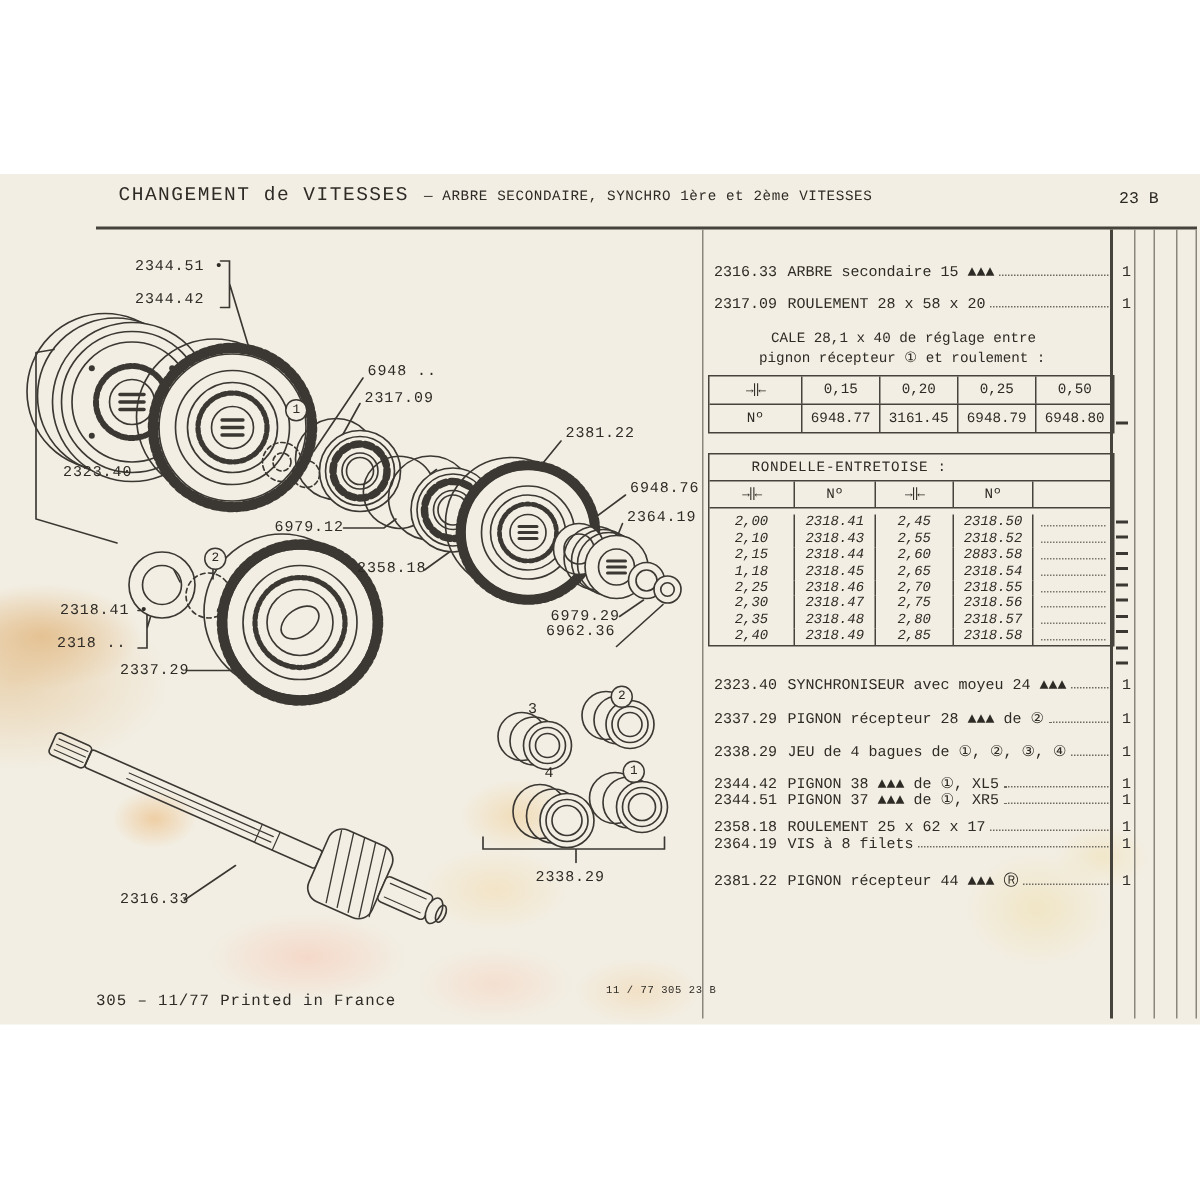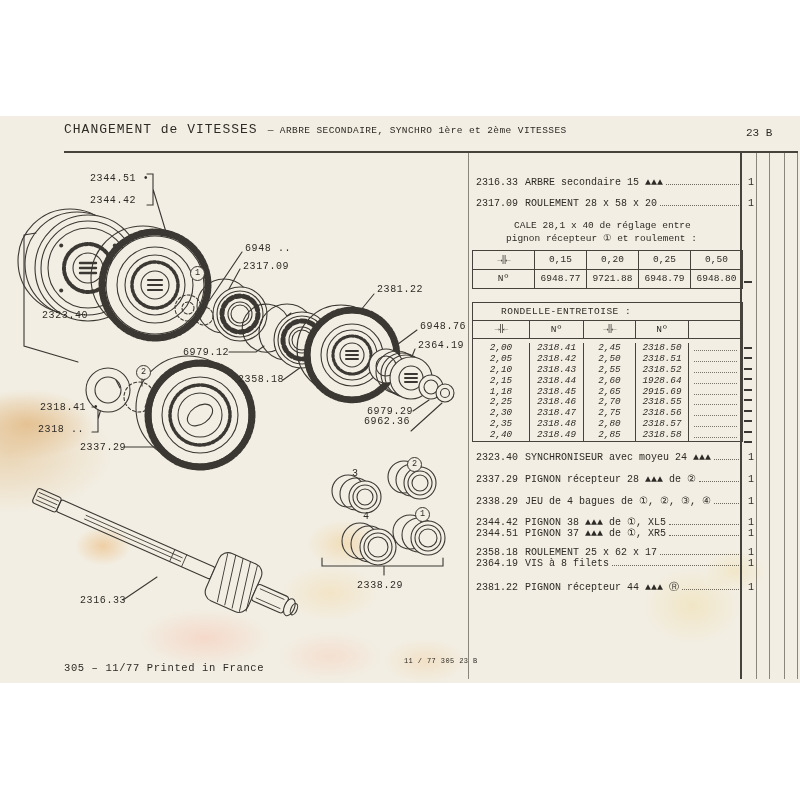--- a/index.html
+++ b/index.html
@@ -13,21 +13,21 @@
       radial-gradient(55px 35px at 345px 428px, rgba(240,204,144,0.50), rgba(240,204,144,0) 70%),
       radial-gradient(70px 40px at 330px 477px, rgba(243,213,156,0.40), rgba(243,213,156,0) 70%),
       radial-gradient(95px 42px at 205px 522px, rgba(247,196,176,0.50), rgba(247,196,176,0) 70%),
       radial-gradient(75px 36px at 330px 540px, rgba(247,203,182,0.42), rgba(247,203,182,0) 70%),
       radial-gradient(60px 32px at 425px 545px, rgba(241,203,152,0.38), rgba(241,203,152,0) 70%),
       radial-gradient(70px 55px at 692px 490px, rgba(238,216,152,0.40), rgba(238,216,152,0) 70%),
       radial-gradient(45px 30px at 735px 455px, rgba(238,216,152,0.35), rgba(238,216,152,0) 70%),
       #f2eee3;}
   .abs{position:absolute;}
   .hdr-title{left:64px;top:6px;display:flex;align-items:baseline;white-space:nowrap;}
-  .t-main{font-size:13px;letter-spacing:1px;}
+  .t-main{font-size:13px;letter-spacing:1px;margin-left:15px;}
   .t-sub{font-size:9.5px;margin-left:10px;letter-spacing:0.4px;}
   .page-code{left:746px;top:11px;font-size:11px;}
   .rule-h{left:64px;top:35px;width:734px;height:2px;background:#46433c;}
   .vrule{top:37px;height:526px;width:1px;background:#8a867c;}
   .vrule.main{width:2px;background:#46433c;}
   .p-row{left:476px;width:278px;display:flex;align-items:baseline;font-size:10px;white-space:nowrap;}
   .p-row .ref{margin-right:7px;}
   .p-row .dots{flex:1;border-bottom:1.5px dotted #6e6a60;margin:0 3px 2px 3px;min-width:6px;}
   .p-row .qty{width:12px;text-align:right;}
   .note{font-size:9.5px;white-space:nowrap;}
@@ -270,21 +270,21 @@
     <div class="abs note" style="left:506px;top:116px">pignon récepteur ① et roulement :</div>
 
     <div class="abs cale-table">
       <div class="c icon-th">→‖←</div>
       <div class="c">0,15</div>
       <div class="c">0,20</div>
       <div class="c">0,25</div>
       <div class="c">0,50</div>
       <div class="c r2">Nº</div>
       <div class="c r2">6948.77</div>
-      <div class="c r2">9721.88</div>
+      <div class="c r2">3161.45</div>
       <div class="c r2">6948.79</div>
       <div class="c r2">6948.80</div>
     </div>
     <div class="abs qdash" style="top:165px"></div>
 
     <div class="abs rond-table">
       <div class="rond-title">RONDELLE-ENTRETOISE :</div>
       <div class="rond-head">
         <div class="c icon-th">→‖←</div>
         <div class="c">Nº</div>
@@ -294,45 +294,38 @@
       </div>
       <div>
         <div class="rond-row" style="margin-top:4px">
           <div class="c">2,00</div>
           <div class="c">2318.41</div>
           <div class="c">2,45</div>
           <div class="c">2318.50</div>
           <div class="c dotcell"><span class="dotlead"></span></div>
         </div>
         <div class="rond-row">
-          <div class="c">2,05</div>
-          <div class="c">2318.42</div>
-          <div class="c">2,50</div>
-          <div class="c">2318.51</div>
-          <div class="c dotcell"><span class="dotlead"></span></div>
-        </div>
-        <div class="rond-row">
           <div class="c">2,10</div>
           <div class="c">2318.43</div>
           <div class="c">2,55</div>
           <div class="c">2318.52</div>
           <div class="c dotcell"><span class="dotlead"></span></div>
         </div>
         <div class="rond-row">
           <div class="c">2,15</div>
           <div class="c">2318.44</div>
           <div class="c">2,60</div>
-          <div class="c">1928.64</div>
+          <div class="c">2883.58</div>
           <div class="c dotcell"><span class="dotlead"></span></div>
         </div>
         <div class="rond-row">
           <div class="c">1,18</div>
           <div class="c">2318.45</div>
           <div class="c">2,65</div>
-          <div class="c">2915.69</div>
+          <div class="c">2318.54</div>
           <div class="c dotcell"><span class="dotlead"></span></div>
         </div>
         <div class="rond-row">
           <div class="c">2,25</div>
           <div class="c">2318.46</div>
           <div class="c">2,70</div>
           <div class="c">2318.55</div>
           <div class="c dotcell"><span class="dotlead"></span></div>
         </div>
         <div class="rond-row">

